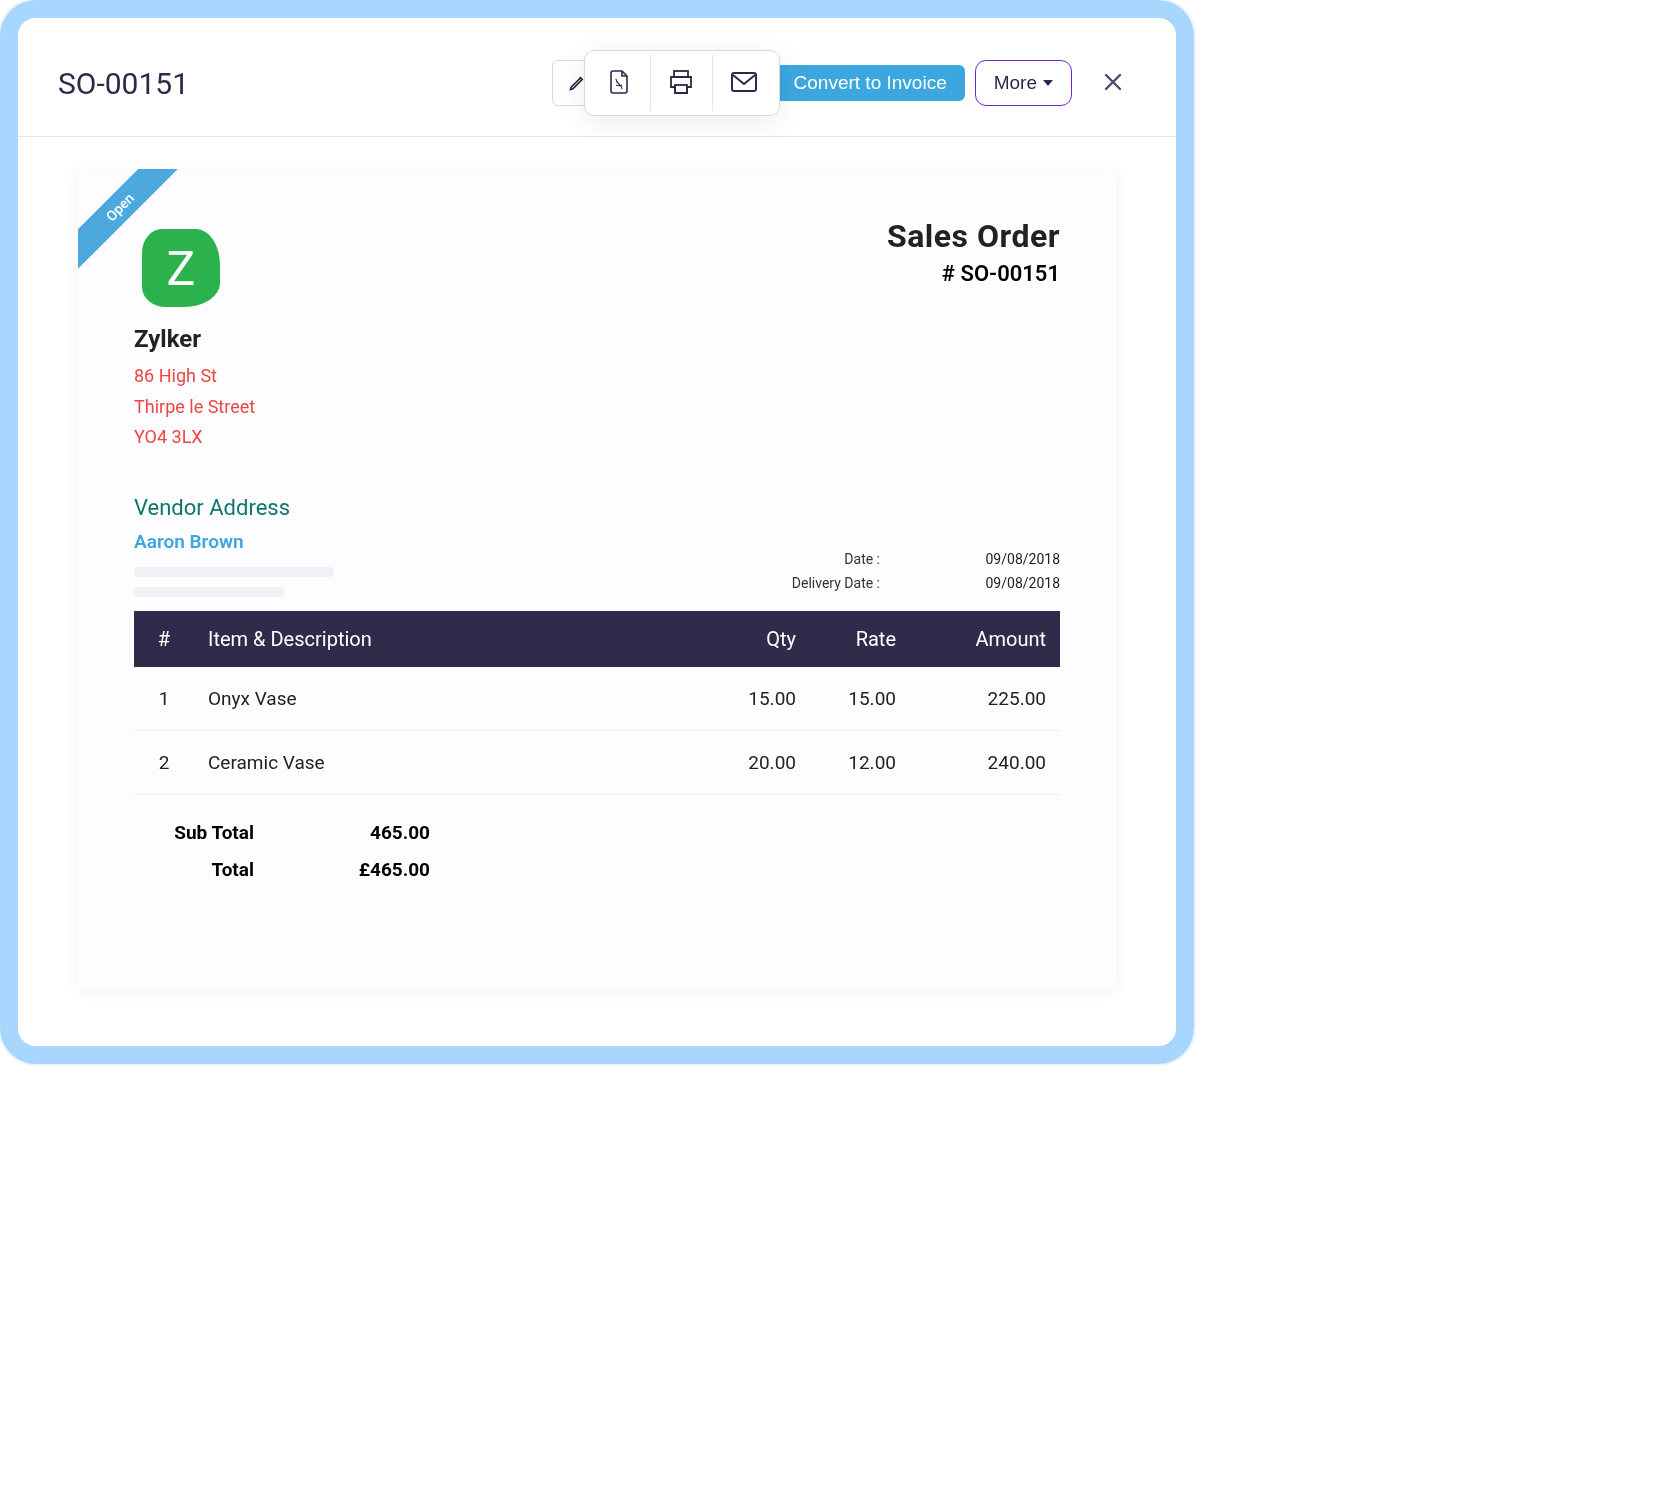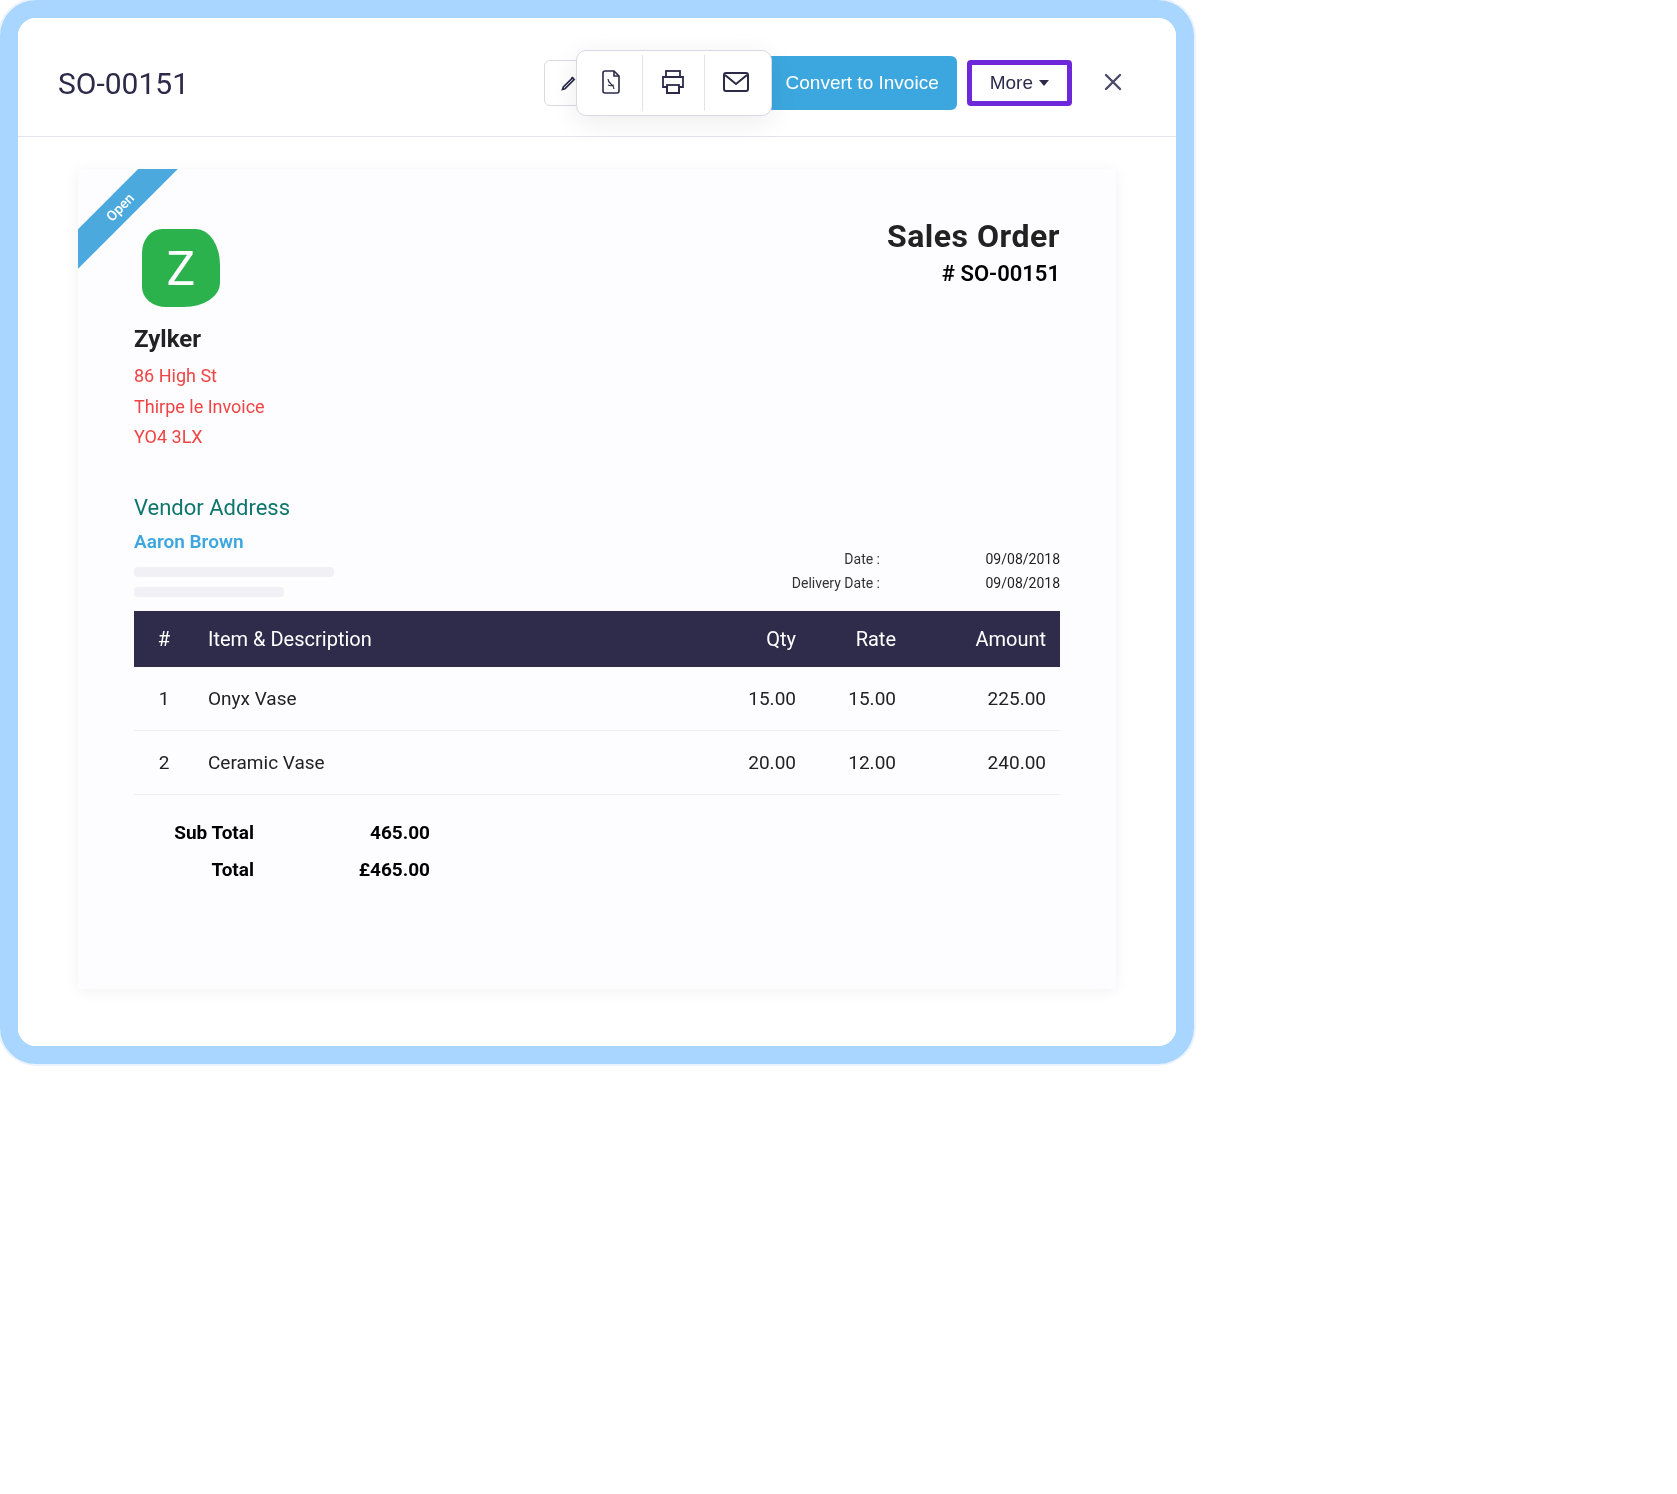--- a/index.html
+++ b/index.html
@@ -56,32 +56,32 @@
   }
   .icon-group .icon-btn {
     border: none;
     border-right: 1px solid #e3e3ee;
     border-radius: 0;
     width: 62px;
     height: 56px;
   }
   .icon-group .icon-btn:last-child { border-right: none; }
   .convert-btn {
-    height: 54px;
+    height: 36px;
     background: #3ca7df;
     color: #fff;
     border: none;
     border-radius: 6px;
     padding: 0 18px;
     font-size: 19px;
   }
   .more-btn {
     height: 46px;
-    border: 5px solid #6d28d9;
-    border-radius: 4px;
+    border: 1px solid #6d28d9;
+    border-radius: 11px;
     background: #fff;
     padding: 0 18px;
     color: #2b2a49;
     font-size: 19px;
     display: flex; align-items: center; gap: 6px;
   }
   .close-x {
     width: 46px; height: 46px;
     display: flex; align-items: center; justify-content: center;
     color: #4a4a68;
@@ -268,21 +268,21 @@
       <div class="ribbon">
         <div class="ribbon-band">Open</div>
       </div>
 
       <div class="doc-head">
         <div>
           <div class="logo">Z</div>
           <div class="company">
             <div class="name">Zylker</div>
             <div class="line">86 High St</div>
-            <div class="line">Thirpe le Invoice</div>
+            <div class="line">Thirpe le Street</div>
             <div class="line">YO4 3LX</div>
           </div>
         </div>
         <div class="doc-title">
           <h1>Sales Order</h1>
           <div class="num">
             <span># </span><span>SO-00151</span>
           </div>
         </div>
       </div>

